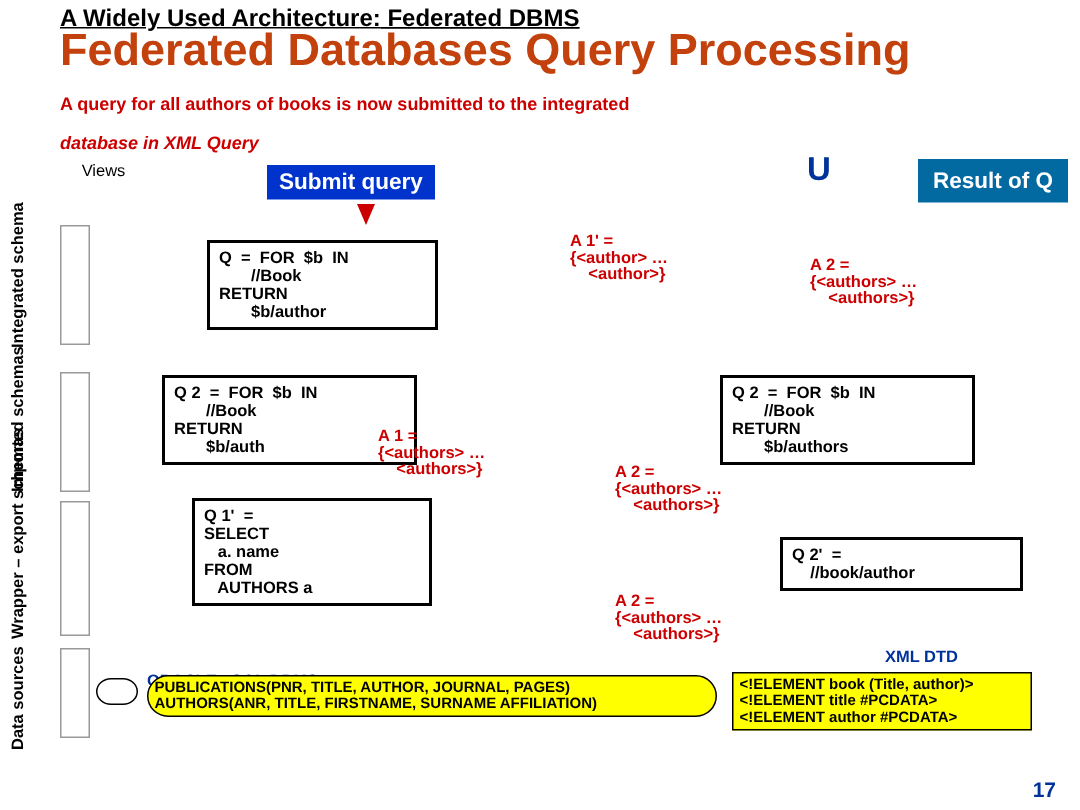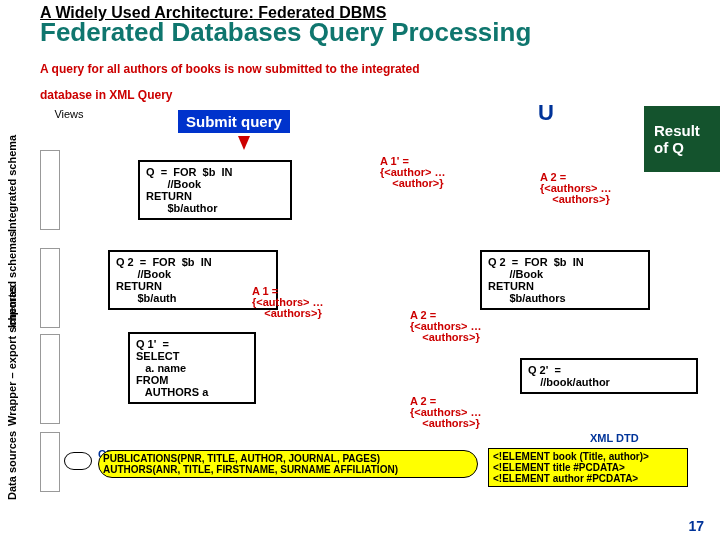--- a/index.html
+++ b/index.html
@@ -1,47 +1,47 @@
 <!DOCTYPE html>
 <html><head>
 <meta charset="utf-8">
 <style>
   * { box-sizing: border-box; margin: 0; padding: 0; }
   body { width: 720px; height: 540px; font-family: Arial, sans-serif; background: #fff; position: relative; overflow: hidden; }
   .slide { position: relative; width: 100%; height: 100%; padding: 4px 0 0 40px; }
   .title-small { font-size: 16px; font-weight: bold; color: #000; text-decoration: underline; }
   .title-small .sub { text-decoration: underline; }
-  .title-big { font-size: 26px; font-weight: bold; color: #0f766e; line-height: 0.95; }
+  .title-big { font-size: 30px; font-weight: bold; color: #c2410c; line-height: 0.95; }
   .redtext { color: #cc0000; font-weight: bold; font-size: 12px; }
   .views { font-size: 11px; text-align: center; position: absolute; }
   .submit-btn { background: #0033cc; color: #fff; font-weight: bold; font-size: 15px; padding: 3px 8px; text-align: center; position: absolute; }
   .vlabel { position: absolute; transform: rotate(-90deg); transform-origin: left top; font-size: 11px; font-weight: bold; }
   .box { position: absolute; border: 2px solid #000; background: #fff; font-size: 11px; font-weight: bold; padding: 4px 6px; line-height: 1.1; }
   .note { position: absolute; font-size: 11px; font-weight: bold; color: #cc0000; line-height: 1.0; }
   .bluetext { position: absolute; font-size: 11px; font-weight: bold; color: #003399; }
   .yellow { position: absolute; font-size: 10px; font-weight: bold; color: #000; background: #ffff00; border: 1px solid #000; padding: 2px 4px; line-height: 1.1; }
   .op { position: absolute; font-size: 22px; font-weight: bold; color: #003399; }
-  .result { position: absolute; font-size: 15px; font-weight: bold; color: #fff; background: #14532d; padding: 16px 10px; margin-left: 32px; }
+  .result { position: absolute; font-size: 15px; font-weight: bold; color: #fff; background: #0369a1; padding: 6px 10px; }
   .arrow-down { position: absolute; width: 0; height: 0; border-left: 6px solid transparent; border-right: 6px solid transparent; border-top: 14px solid #cc0000; }
   .pagenum { position: absolute; right: 16px; bottom: 6px; font-size: 14px; font-weight: bold; color: #003399; }
   .cyl { position: absolute; width: 28px; height: 18px; border: 1px solid #000; border-radius: 50%/70%; background: #fff; }
 </style>
 </head>
 <body>
 
 <div class="slide">
 
   <div class="title-small">
     <span>A Widely Used Architecture:</span><span class="sub"> Federated DBMS</span>
   </div>
 
   <div class="title-big" style="margin-top:-2px;">Federated Databases Query Processing</div>
 
   <div class="redtext" style="position:absolute; top:62px; left:40px;">A query for all authors of books is now submitted to the integrated</div>
-  <div class="redtext" style="position:absolute; top:88px; left:40px;">database in XML Query</div>
+  <div class="redtext" style="position:absolute; top:88px; left:40px;font-style:italic;">database in XML Query</div>
 
   <div class="views" style="top:108px; left:54px; width:30px;">Views</div>
 
   <div class="submit-btn" style="top:110px; left:178px;">Submit  query</div>
   <div class="arrow-down" style="top:136px; left:238px;"></div>
 
   <div class="op" style="top:100px; left:538px;">U</div>
   <div class="result" style="top:106px; left:612px;">Result of Q</div>
 
   <div class="vlabel" style="top:232px; left:6px;">Integrated schema</div>
@@ -78,27 +78,27 @@
 
   <div class="box" style="top:250px; left:480px; width:170px; white-space:pre;">Q 2  =  FOR  $b  IN
        //Book
 RETURN
        $b/authors</div>
 
   <div class="note" style="top:310px; left:410px; white-space:pre;">A 2 =
 {&lt;authors&gt; …
     &lt;authors&gt;}</div>
 
-  <div class="box" style="top:332px; left:128px; width:128px; white-space:pre;">Q 1'  =
+  <div class="box" style="top:332px; left:128px; width:160px; white-space:pre;">Q 1'  =
 SELECT
    a. name
 FROM
    AUTHORS a</div>
 
-  <div class="box" style="top:358px; left:520px; width:178px; white-space:pre;">Q 2'  =
+  <div class="box" style="top:358px; left:520px; width:162px; white-space:pre;">Q 2'  =
     //book/author</div>
 
   <div class="note" style="top:396px; left:410px; white-space:pre;">A 2 =
 {&lt;authors&gt; …
     &lt;authors&gt;}</div>
 
   <div class="bluetext" style="top:448px; left:98px;">ORACLE - SQL DBMS</div>
 
   <div class="bluetext" style="top:432px; left:590px;">XML DTD</div>
 

